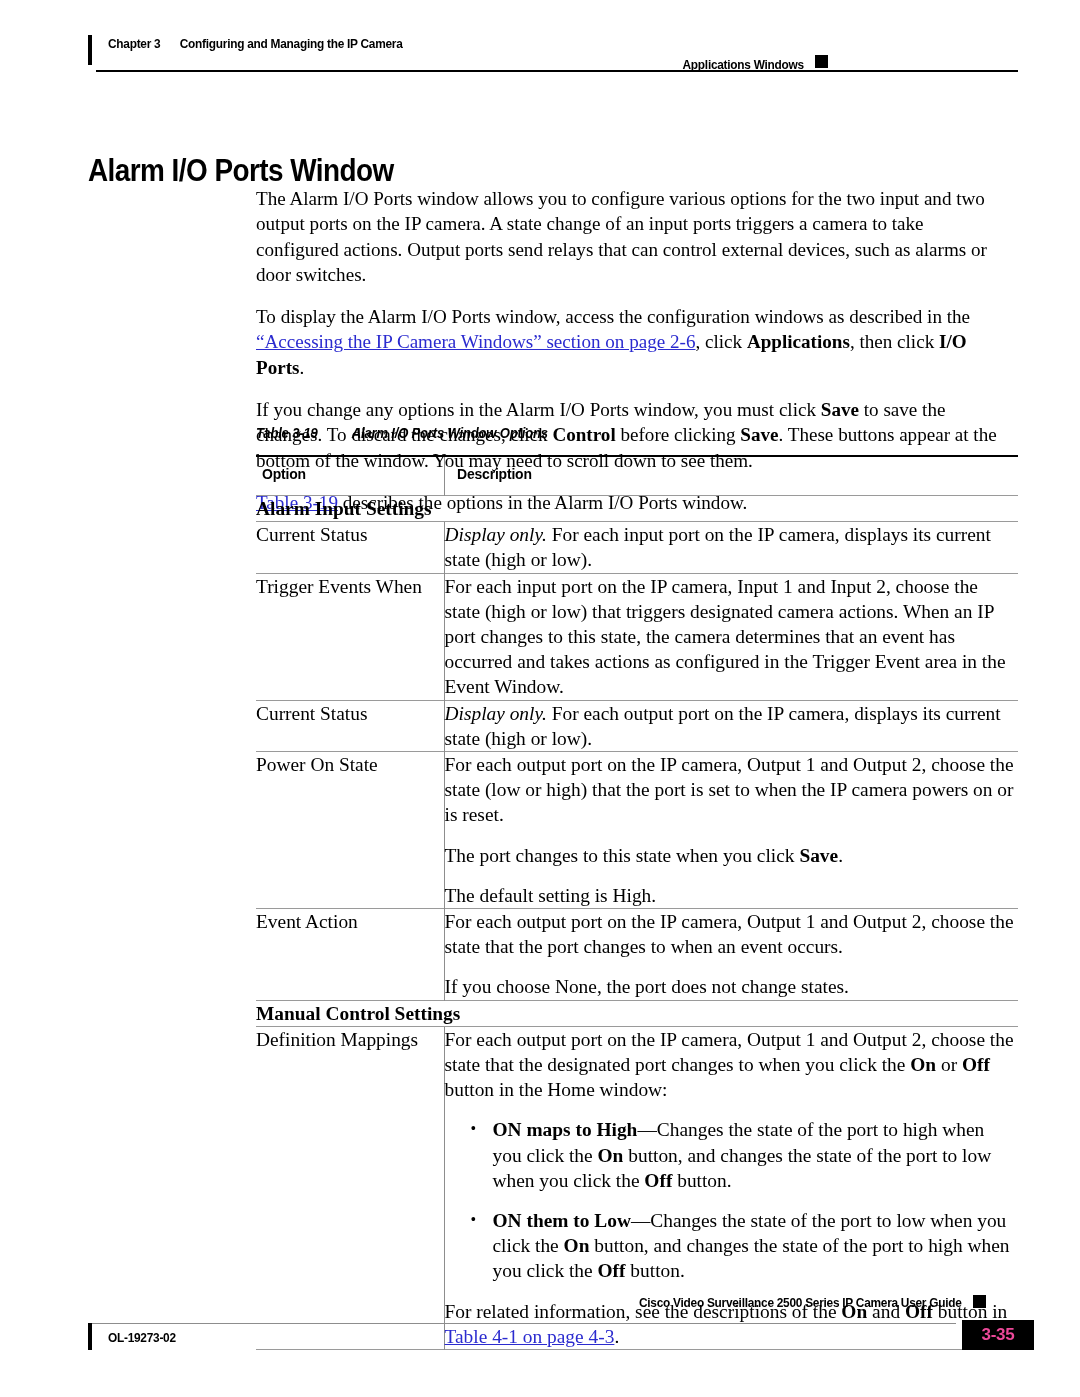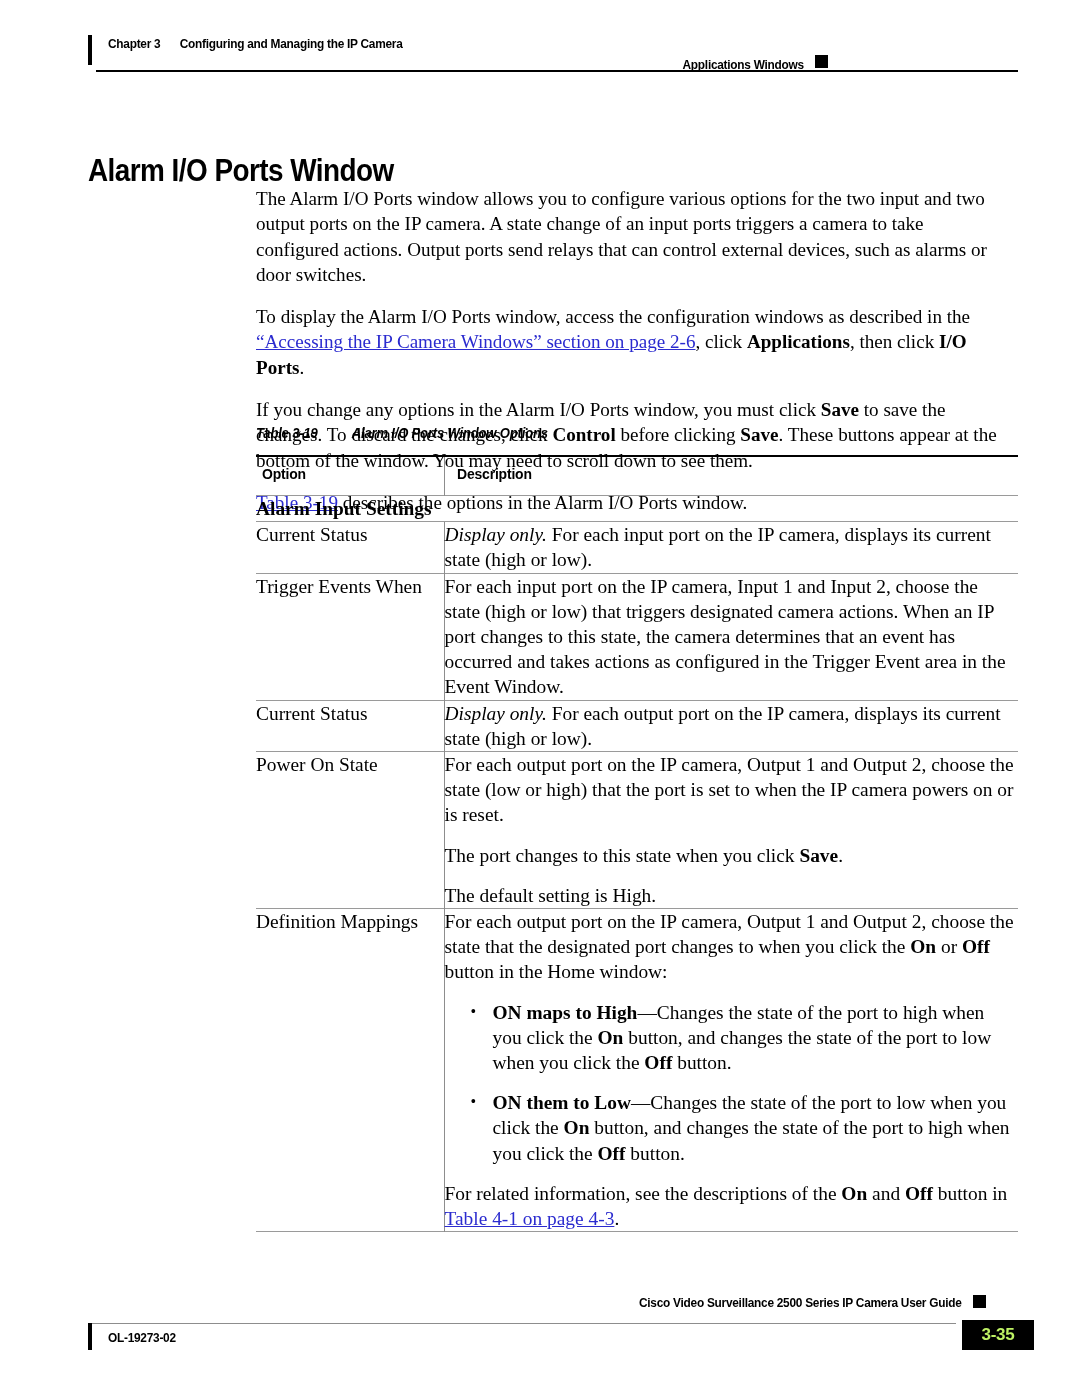--- a/index.html
+++ b/index.html
@@ -252,21 +252,21 @@
     transform-origin: left top;
     white-space: nowrap;
   }
   .ftr-pageno {
     position: absolute;
     right: 46px;
     top: 33px;
     width: 72px;
     height: 30px;
     background: #000000;
-    color: #bef264;
+    color: #ec4899;
     font-family: "Liberation Sans", sans-serif;
     font-weight: bold;
     font-size: 17px;
     letter-spacing: -0.3px;
     display: flex;
     align-items: center;
     justify-content: center;
   }
 </style>
 </head>
@@ -345,21 +345,31 @@
 
       <tr>
         <td class="cell-pad-l rule-light">Power On State</td>
         <td class="cell-pad-r rule-light vline">
           <p>For each output port on the IP camera, Output 1 and Output 2, choose the state (low or high) that the port is set to when the IP camera powers on or is reset.</p>
           <p><span>The port changes to this state when you click </span><b>Save</b><span>.</span></p>
           <p>The default setting is High.</p>
         </td>
       </tr>
 
-
+      <tr>
+        <td class="cell-pad-l rule-light">Event Action</td>
+        <td class="cell-pad-r rule-light vline">
+          <p>For each output port on the IP camera, Output 1 and Output 2, choose the state that the port changes to when an event occurs.</p>
+          <p>If you choose None, the port does not change states.</p>
+        </td>
+      </tr>
+
+      <tr>
+        <td class="group rule-light" colspan="2">Manual Control Settings</td>
+      </tr>
 
       <tr>
         <td class="cell-pad-l rule-light">Definition Mappings</td>
         <td class="cell-pad-r rule-light vline">
 
           <p><span>For each output port on the IP camera, Output 1 and Output 2, choose the state that the designated port changes to when you click the </span><b>On</b><span> or </span><b>Off</b><span> button in the Home window:</span></p>
 
           <ul class="bul">
             <li><b>ON maps to High</b><span>—Changes the state of the port to high when you click the </span><b>On</b><span> button, and changes the state of the port to low when you click the </span><b>Off</b><span> button.</span></li>
             <li><b>ON them to Low</b><span>—Changes the state of the port to low when you click the </span><b>On</b><span> button, and changes the state of the port to high when you click the </span><b>Off</b><span> button.</span></li>

